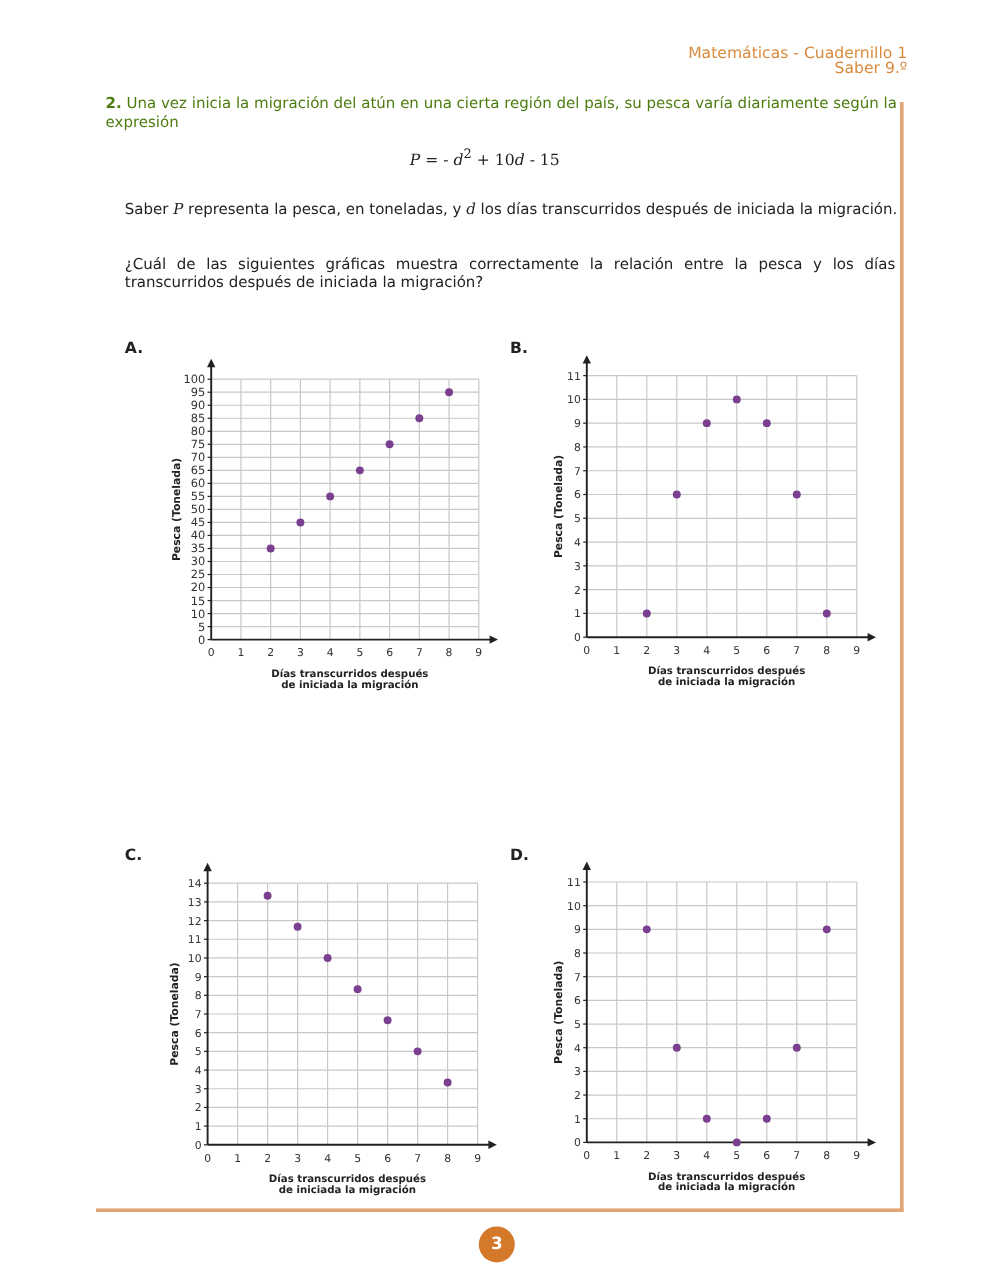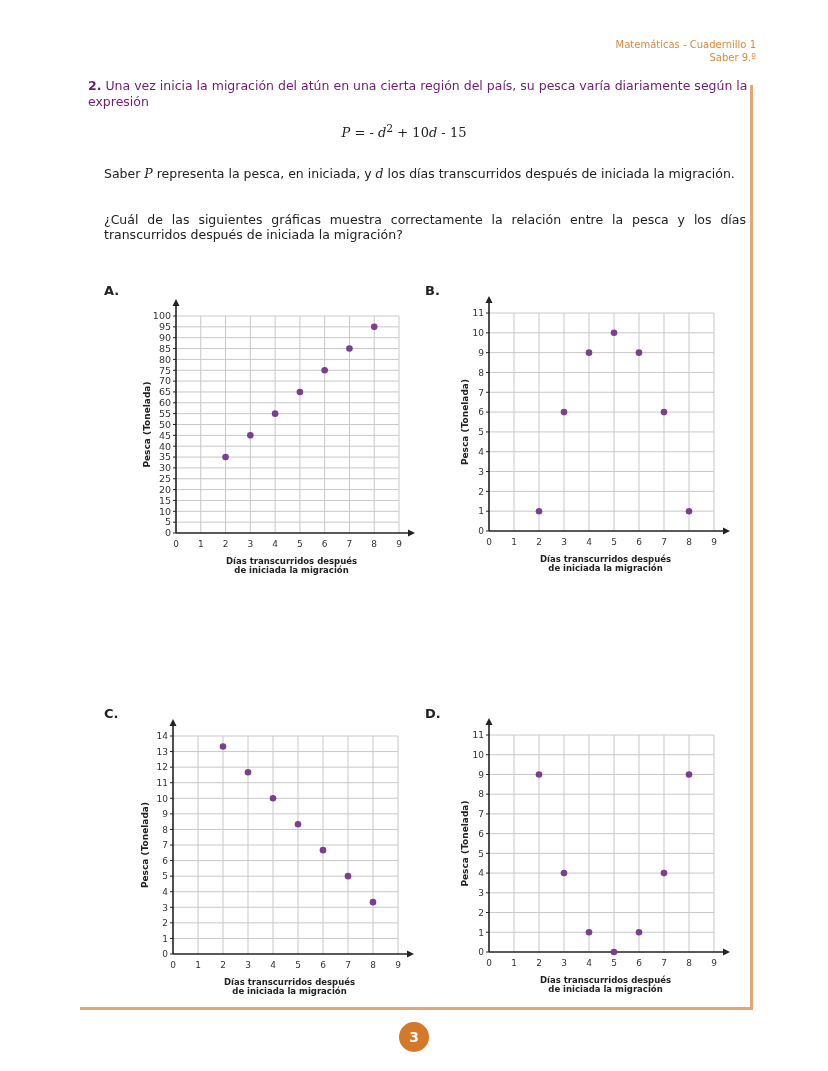--- a/index.html
+++ b/index.html
@@ -1,22 +1,22 @@
 <!DOCTYPE html>
 <html><head>
 <meta charset="utf-8">
 <style>
   html, body { margin:0; padding:0; background:#ffffff; }
   body { width:828px; height:1071px; position:relative; overflow:hidden;
          font-family:"DejaVu Sans", sans-serif; color:#222; }
   .header { position:absolute; right:72px; top:38px; text-align:right;
-            color:#d98a3c; font-size:10px; line-height:13px; }
+            color:#d98a3c; font-size:13px; line-height:13px; }
   .frame-right { position:absolute; left:750px; top:85px; width:3px; height:925px; background:#e3a574; }
   .frame-bottom { position:absolute; left:80px; top:1007px; width:673px; height:3px; background:#e3a574; }
-  .q { position:absolute; left:88px; top:78px; width:660px; font-size:12.5px; color:#701a75; line-height:16px; }
+  .q { position:absolute; left:88px; top:78px; width:660px; font-size:12.5px; color:#4d7c0f; line-height:16px; }
   .q .num { font-weight:bold; }
   .formula { position:absolute; left:0; width:808px; top:122px; text-align:center;
              font-family:"DejaVu Serif", serif; font-size:13px; }
   .formula i { font-style:italic; }
   .p1 { position:absolute; left:104px; top:166px; width:646px; font-size:12.5px; line-height:15px; }
   .p2 { position:absolute; left:104px; top:212px; width:642px; font-size:12.5px; line-height:15px; text-align:justify; text-align-last:left; }
   .p1 i { font-family:"DejaVu Serif", serif; }
   .opt-label { position:absolute; font-weight:bold; font-size:13px; }
   svg.chart { position:absolute; left:0; top:0; overflow:visible; }
   .page-num { position:absolute; left:399px; top:1022px; width:30px; height:30px; border-radius:50%;
@@ -33,21 +33,21 @@
 <div class="frame-right"></div>
 <div class="frame-bottom"></div>
 
 <div class="q">
   <span class="num">2.</span>
   <span>Una vez inicia la migración del atún en una cierta región del país, su pesca varía diariamente según la expresión</span>
 </div>
 
 <div class="formula"><i>P</i><span> = - </span><i>d</i><sup>2</sup><span> + 10</span><i>d</i><span> - 15</span></div>
 
-<div class="p1"><span>Saber </span><i>P</i><span> representa la pesca, en iniciada, y </span><i>d</i><span> los días transcurridos después de iniciada la migración.</span></div>
+<div class="p1"><span>Saber </span><i>P</i><span> representa la pesca, en toneladas, y </span><i>d</i><span> los días transcurridos después de iniciada la migración.</span></div>
 
 <div class="p2">¿Cuál de las siguientes gráficas muestra correctamente la relación entre la pesca y los días transcurridos después de iniciada la migración?</div>
 
 <div class="opt-label" style="left:104px; top:283px;">A.</div>
 <div class="opt-label" style="left:425px; top:283px;">B.</div>
 <div class="opt-label" style="left:104px; top:706px;">C.</div>
 <div class="opt-label" style="left:425px; top:706px;">D.</div>
 
 <svg class="chart" width="828" height="1071">
   <g id="chart-0">

